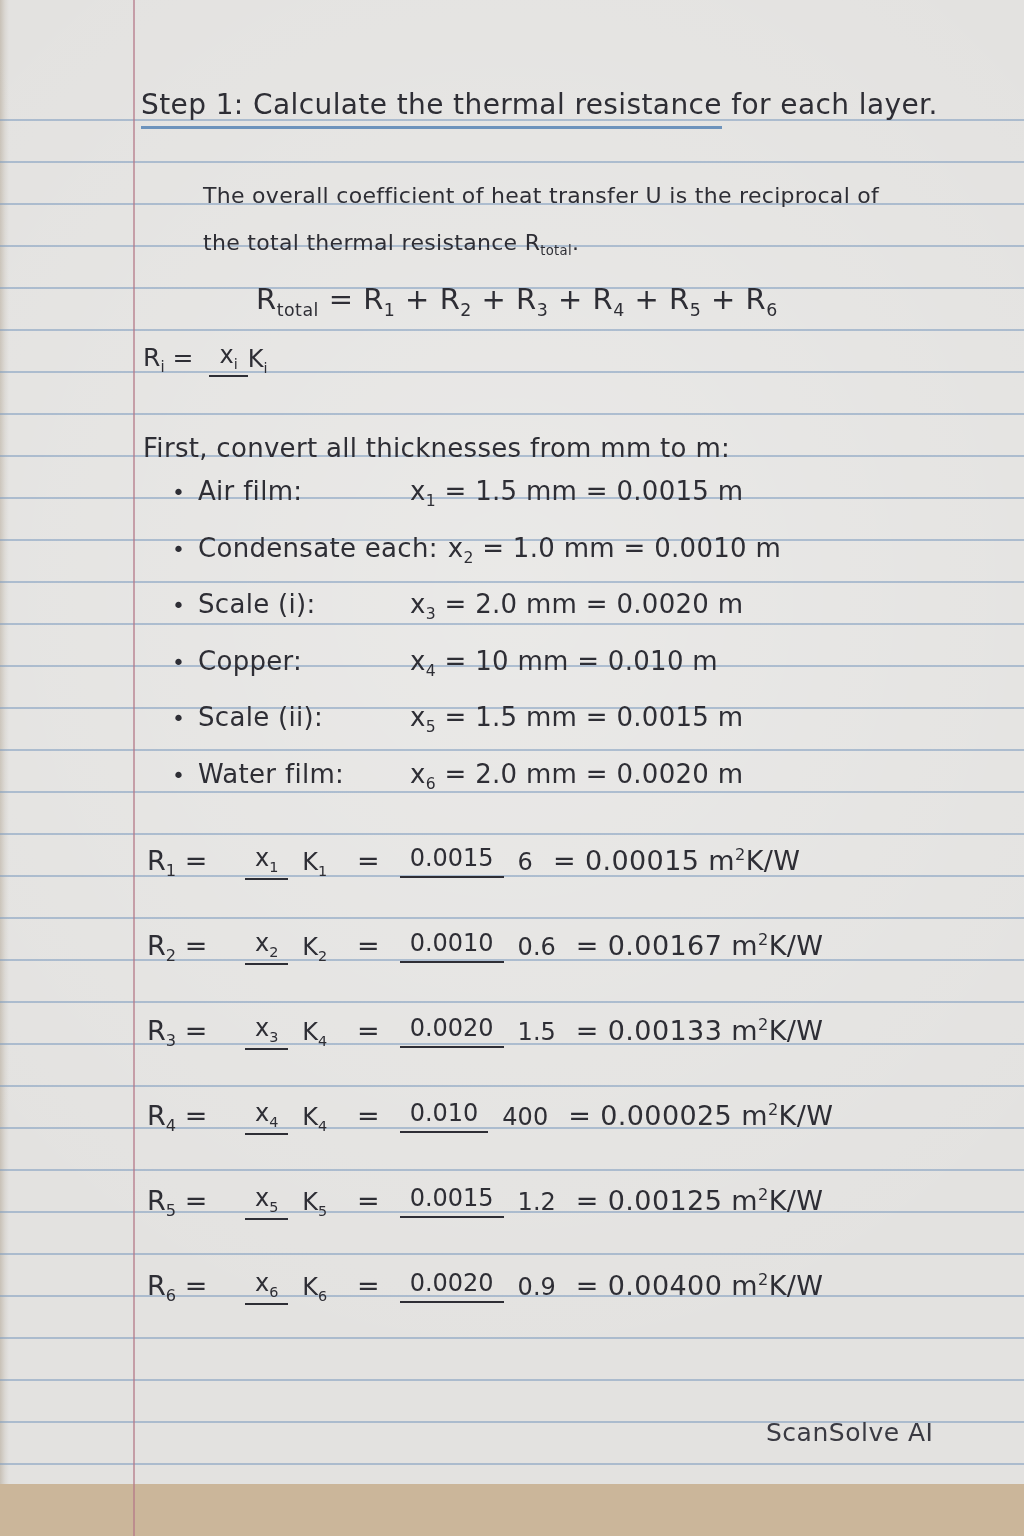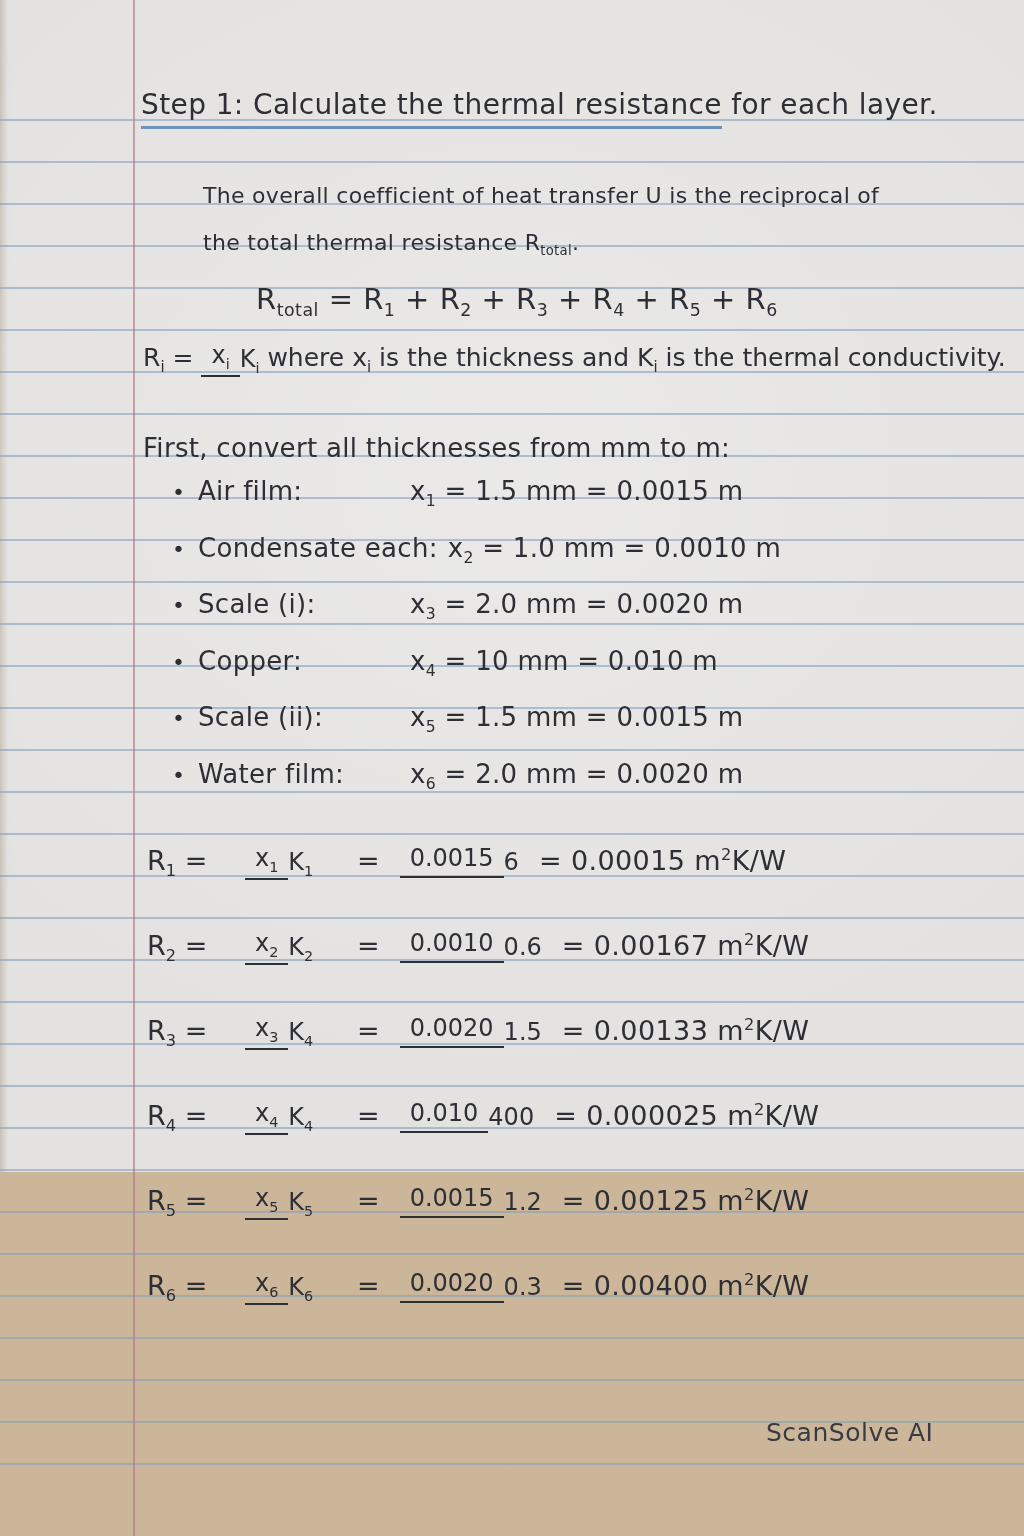--- a/index.html
+++ b/index.html
@@ -11,21 +11,21 @@
   }
   *{margin:0;padding:0;box-sizing:border-box;}
   html,body{width:1024px;height:1536px;}
   body{
     font-family:"DejaVu Sans", sans-serif;
     color:var(--ink);
     background:#cbb69a;
     overflow:hidden;
   }
   .sheet{
-    position:absolute;left:0;top:0;width:1024px;height:1172px;
+    position:absolute;left:0;top:0;width:1024px;height:1484px;
     background:
       radial-gradient(120% 90% at 50% 40%, rgba(255,255,255,.25) 0%, rgba(255,255,255,0) 60%),
       linear-gradient(to right, rgba(120,95,60,.25) 0px, rgba(120,95,60,.08) 5px, rgba(0,0,0,0) 9px),
       var(--paper);
   }
   .rules{
     position:absolute;left:0;top:119px;width:1024px;height:1348px;
     background:repeating-linear-gradient(to bottom, var(--rule) 0 1.6px, transparent 1.6px 42px);
     pointer-events:none;
   }
@@ -44,21 +44,21 @@
     font-size:22px;line-height:47px;letter-spacing:.3px;white-space:nowrap;margin-left:44px;
   }
   .sum-eq{
     position:absolute;left:256px;top:282px;
     font-size:29px;letter-spacing:.5px;white-space:nowrap;
   }
   sub{font-size:.6em;}
   sup{font-size:.6em;}
   .ri-def{
     position:absolute;left:143px;top:342px;
-    display:flex;align-items:center;gap:8px;font-size:25px;white-space:nowrap;
+    display:flex;align-items:center;gap:16px;font-size:25px;white-space:nowrap;
   }
   .frac{
     display:inline-flex;flex-direction:row;align-items:center;
     font-size:24px;line-height:1.15;
   }
   .frac .num{border-bottom:2.4px solid var(--ink);padding:0 10px 3px;}
   .frac .den{padding-top:3px;}
   .convert-heading{
     position:absolute;left:143px;top:433px;
     font-size:26px;letter-spacing:.3px;white-space:nowrap;
@@ -73,21 +73,21 @@
   .bullet-row .dot{width:26px;font-size:22px;}
   .bullet-row .blabel{min-width:212px;padding-right:10px;}
   .req-rows{
     position:absolute;left:147px;top:845px;width:780px;
   }
   .req-row{
     display:flex;align-items:flex-start;height:85px;gap:20px;
     font-size:27px;white-space:nowrap;
   }
   .req-row .lhs{min-width:78px;}
-  .req-row .frac{min-width:92px;}
+  .req-row .frac{min-width:92px;gap:14px;}
   .req-row .frac.vals{min-width:118px;}
   .req-row .result{letter-spacing:.4px;}
   .watermark{
     position:absolute;left:766px;top:1418px;
     font-size:25px;letter-spacing:.5px;color:#3a3a42;white-space:nowrap;
   }
 </style>
 </head>
 <body>
 
@@ -105,21 +105,20 @@
   </div>
 
   <div class="sum-eq">R<sub>total</sub> = R<sub>1</sub> + R<sub>2</sub> + R<sub>3</sub> + R<sub>4</sub> + R<sub>5</sub> + R<sub>6</sub></div>
 
   <div class="ri-def">
     <span>R<sub>i</sub> =</span>
     <span class="frac">
       <span class="num">x<sub>i</sub></span>
       <span class="den">K<sub>i</sub></span>
     </span>
-    <span>where x<sub>i</sub> is the thickness and K<sub>i</sub> is the thermal conductivity.</span>
   </div>
 
   <div class="convert-heading">First, convert all thicknesses from mm to m:</div>
 
   <div class="bullets">
   <div class="bullet-row">
     <span class="dot">•</span>
     <span class="blabel">Air film:</span>
     <span class="beq">x<sub>1</sub> = 1.5 mm = 0.0015 m</span>
   </div>
@@ -228,20 +227,20 @@
 
   <div class="req-row">
     <span class="lhs">R<sub>6</sub> =</span>
     <span class="frac">
       <span class="num">x<sub>6</sub></span>
       <span class="den">K<sub>6</sub></span>
     </span>
     <span>=</span>
     <span class="frac vals">
       <span class="num">0.0020</span>
-      <span class="den">0.3</span>
+      <span class="den">0.9</span>
     </span>
     <span class="result">= 0.00400 m<sup>2</sup>K/W</span>
   </div>
 </div>
 
   <div class="watermark">ScanSolve AI</div>
 </div>
 
 </body></html>

